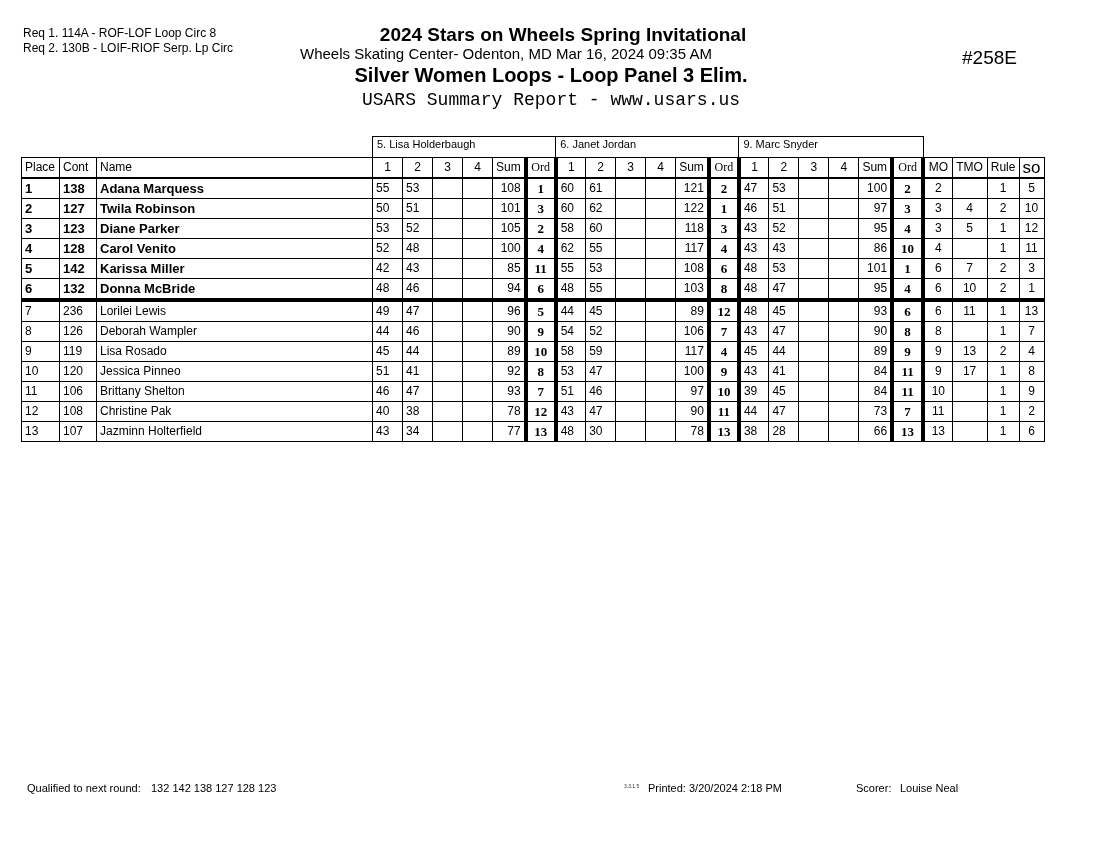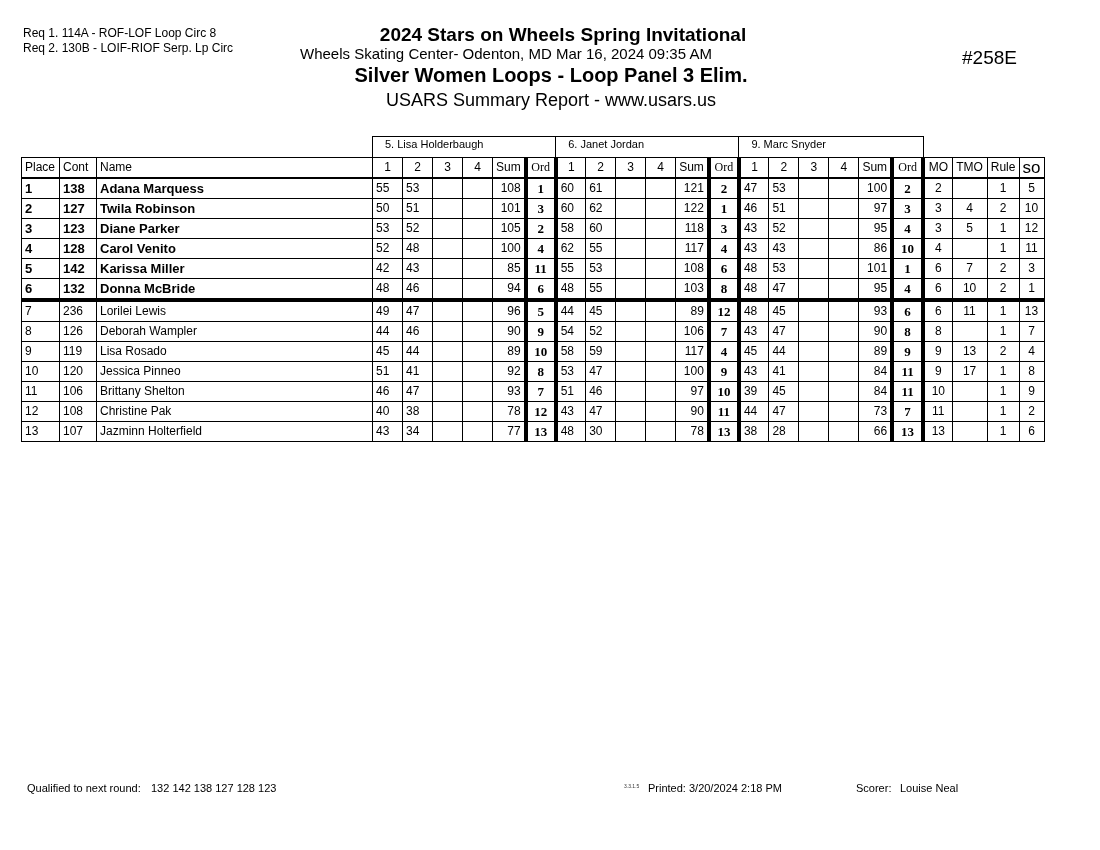--- a/index.html
+++ b/index.html
@@ -2,28 +2,28 @@
 <html><head>
 <meta charset="utf-8">
 <style>
   html, body { margin:0; padding:0; background:#fff; }
   body { width:1100px; height:850px; position:relative; font-family:"Liberation Sans", sans-serif; color:#000; overflow:hidden; }
   .abs { position:absolute; }
   .req { left:23px; font-size:12px; line-height:14px; }
   .title1 { left:312px; width:502px; text-align:center; font-size:19px; font-weight:bold; top:24px; }
   .title2 { left:300px; width:502px; text-align:left; font-size:15px; top:45px; }
   .title3 { left:300px; width:502px; text-align:center; font-size:20px; font-weight:bold; top:64px; }
-  .title4 { left:300px; width:502px; text-align:center; font-size:18px; top:90px; }
+  .title4 { left:300px; width:502px; text-align:center; font-size:18px; top:90px;font-family:Liberation Mono, monospace; }
   .eventno { left:962px; top:24px; font-size:19px; font-weight:normal;margin-top:23px; }
 
   table.grid { position:absolute; left:21px; top:136px; border-collapse:collapse; table-layout:fixed; font-size:12px; }
   table.grid td { border:1px solid #000; padding:0 3px; height:19px; line-height:19px; white-space:nowrap; overflow:hidden; }
   table.grid tr.judges td { height:20px; }
   table.grid tr.judges td.blank { border:none; }
-  table.grid tr.judges td.jname { font-size:11px; text-align:left; padding-left:12px; vertical-align:top; line-height:14px; }
+  table.grid tr.judges td.jname { font-size:11px; text-align:left; padding-left:4px; vertical-align:top; line-height:14px; }
   table.grid tr.colhdr td { border-bottom:2px solid #000; text-align:center; }
   table.grid tr.colhdr td.left { text-align:left;margin-left:15px; }
   td.c { text-align:center; }
   td.r { text-align:right; }
   td.ord { font-weight:bold; text-align:center; border-left:4px solid #000 !important; border-right:4px solid #000 !important; font-size:13px;font-family:Liberation Serif, serif; }
   tr.qual td.name, tr.qual td.place, tr.qual td.cont { font-weight:bold; font-size:13px; }
   tr.cutline td { border-bottom:4px solid #000 !important; }
 
   .foot { font-size:11px; top:782px; }
   .tiny { font-size:5px; top:783px; left:624px; color:#333; }

